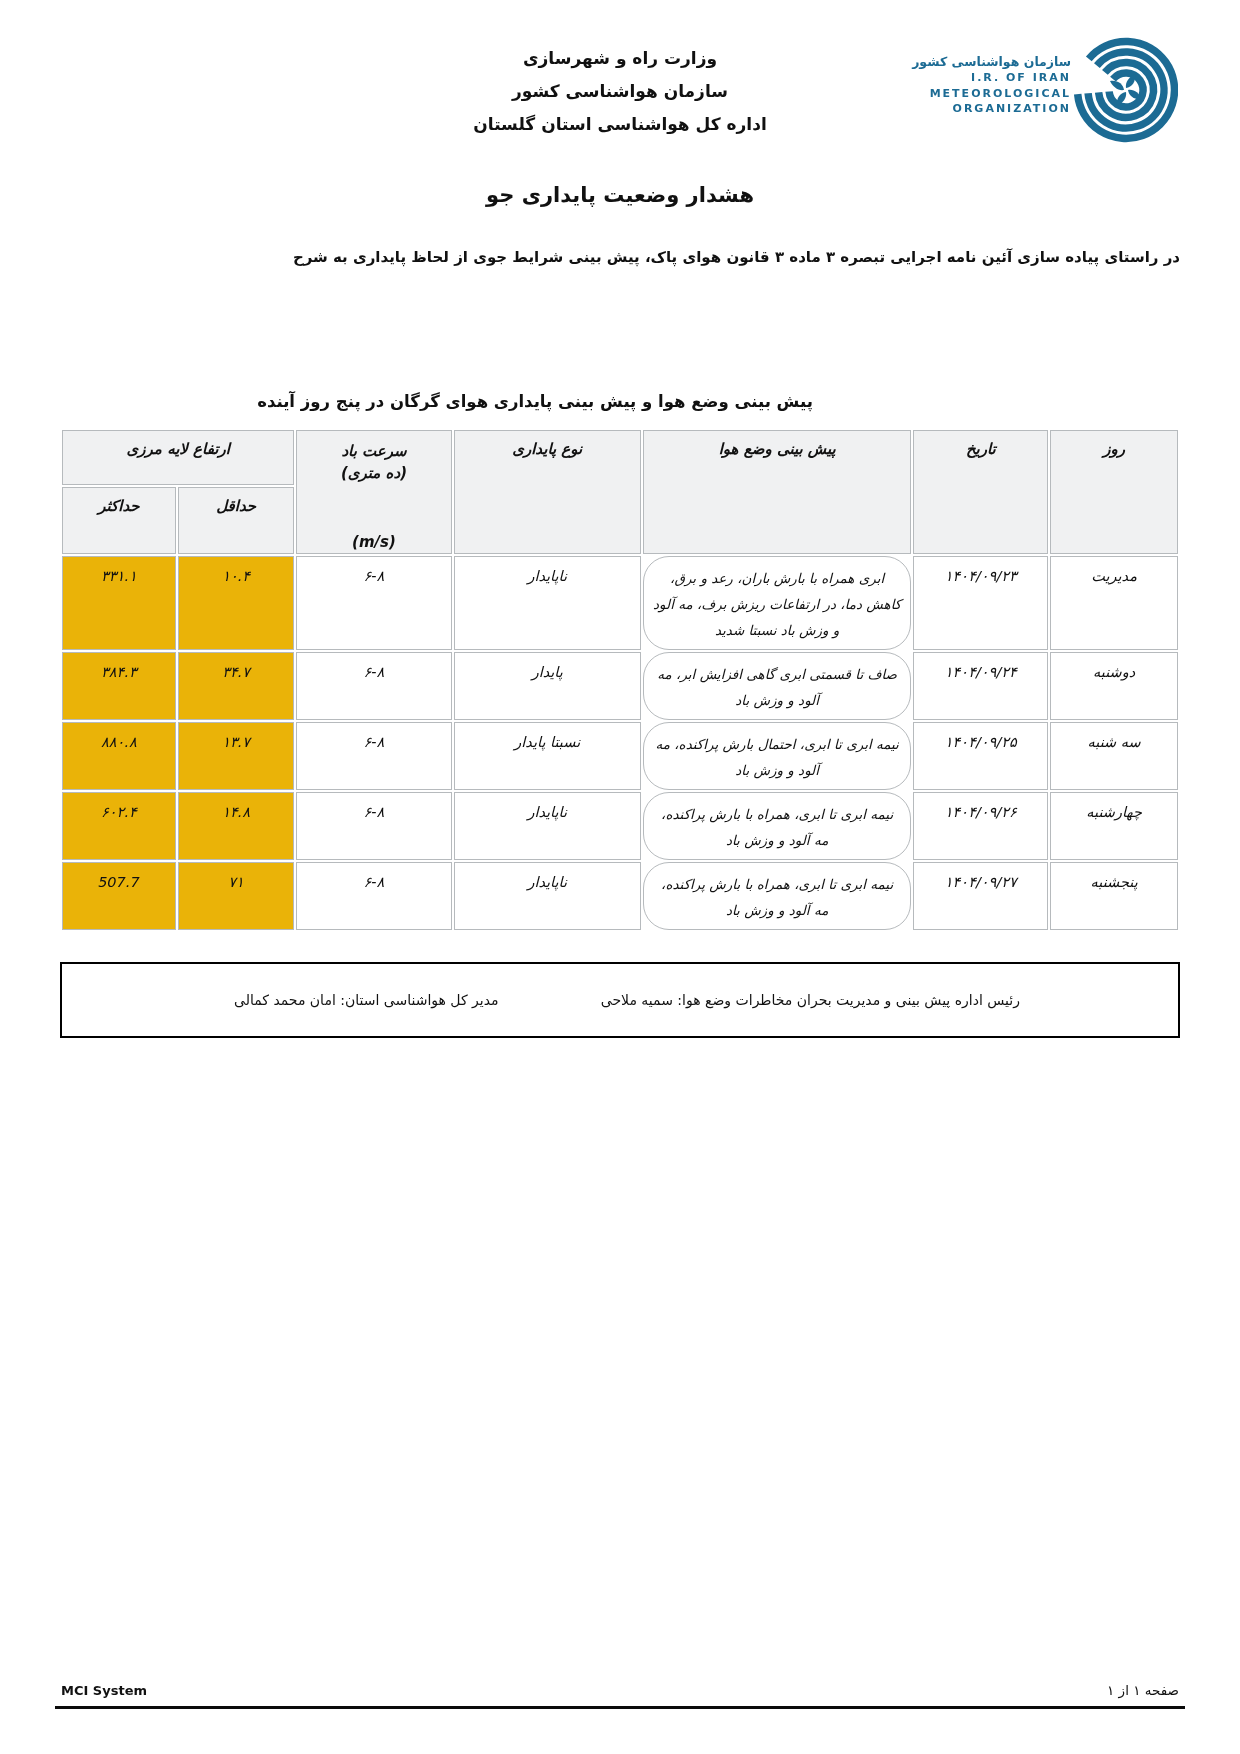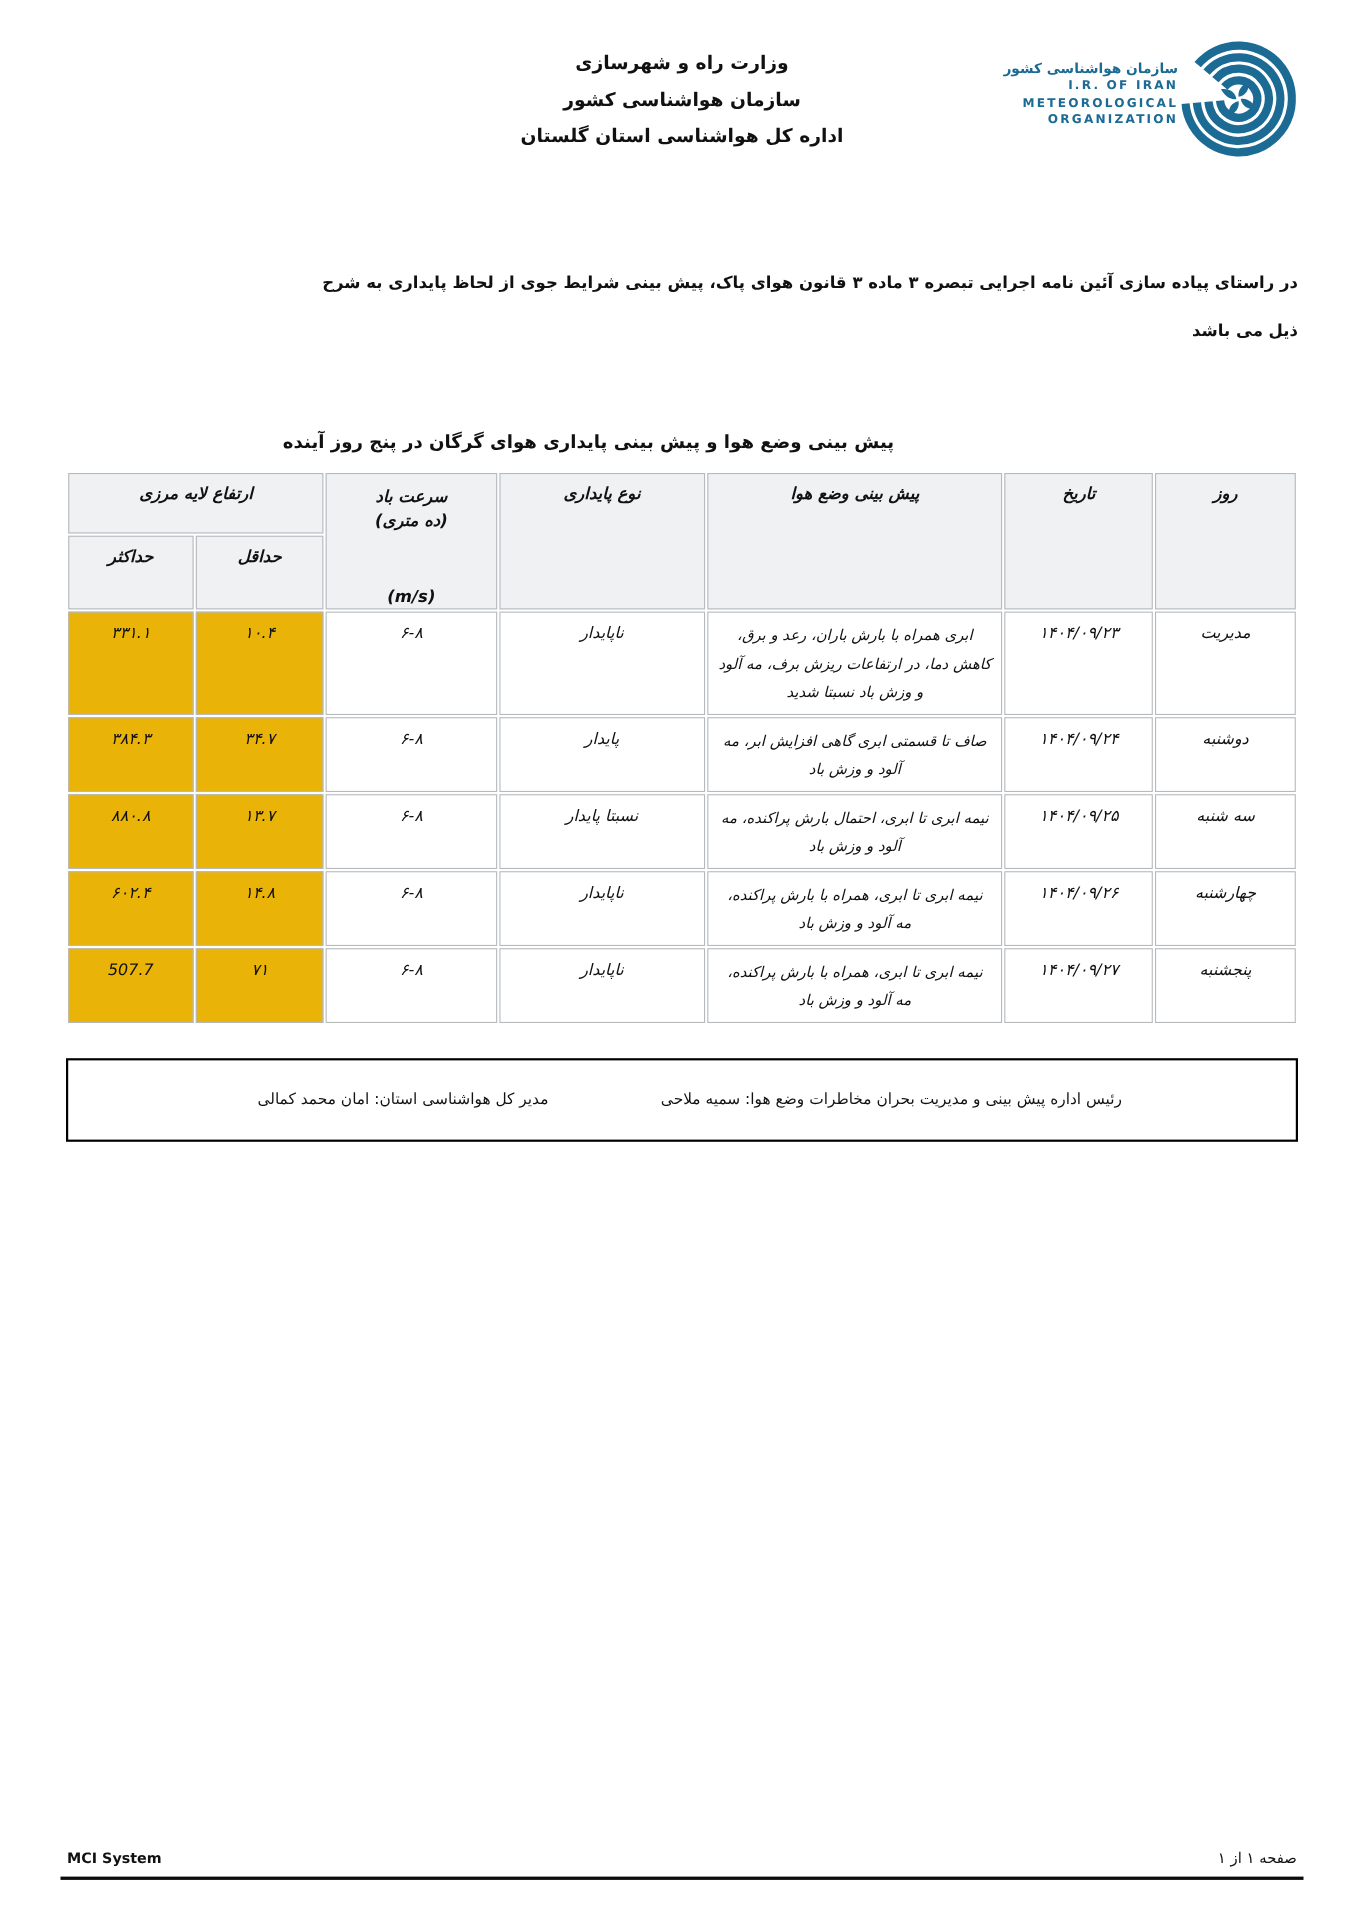--- a/index.html
+++ b/index.html
@@ -34,21 +34,21 @@
     font-size:16.5px; font-weight:bold; direction:rtl; }
   .fc-table { position:absolute; top:428px; right:60px; width:1120px;
     border-collapse:separate; border-spacing:2px; direction:rtl; }
   .fc-table th, .fc-table td { border:1px solid #b6babd; vertical-align:top;font-style:italic; }
   .fc-table th { background:#f0f1f2; font-weight:bold; font-size:15px; padding-top:9px; }
   .fc-table td { font-size:14.5px; padding-top:11px; text-align:center; }
   .fc-table .h1 { height:44px; }
   .fc-table .h2 th { height:53px; }
   .wind-head span { display:block; line-height:22px; }
   .wind-ms { direction:ltr; font-weight:bold;margin-top:47px; }
-  td.c-forecast { font-size:13.5px; line-height:26px; padding:8px 8px 6px; }
+  td.c-forecast { font-size:13.5px; line-height:26px; padding:8px 8px 6px;border-radius:26px; }
   td.c-min, td.c-max { background:#eab308; }
   .ltr { direction:ltr; unicode-bidi:embed; }
   tr.r1 td { height:88px; } tr.r2 td { height:68px; }
   tr.r3 td, tr.r4 td, tr.r5 td { height:64px; }
 
   
   .sig-box { position:absolute; top:962px; right:60px; left:60px; height:76px;
     border:2px solid #000; direction:rtl; display:flex; align-items:center;
     justify-content:space-between; padding:0 158px 0 172px; font-size:14px; }
 
@@ -86,24 +86,24 @@
       </g>
     </svg>
   </div>
 
   <div class="letterhead">
     <div class="org-line">وزارت راه و شهرسازی</div>
     <div class="org-line">سازمان هواشناسی کشور</div>
     <div class="org-line">اداره کل هواشناسی استان گلستان</div>
   </div>
 
+  <div class="doc-title">هشدار وضعیت پایداری جو</div>
 
   <div class="intro">
     <div>در راستای پیاده سازی آئین نامه اجرایی تبصره ۳ ماده ۳ قانون هوای پاک، پیش بینی شرایط جوی از لحاظ پایداری به شرح</div>
-    <div>ذیل می باشد</div>
   </div>
 
   <div class="table-title">پیش بینی وضع هوا و پیش بینی پایداری هوای گرگان در پنج روز آینده</div>
 
   <table class="fc-table">
     <colgroup>
       <col style="width:129px">
         <col style="width:136px">
         <col style="width:272px">
       <col style="width:190px">

